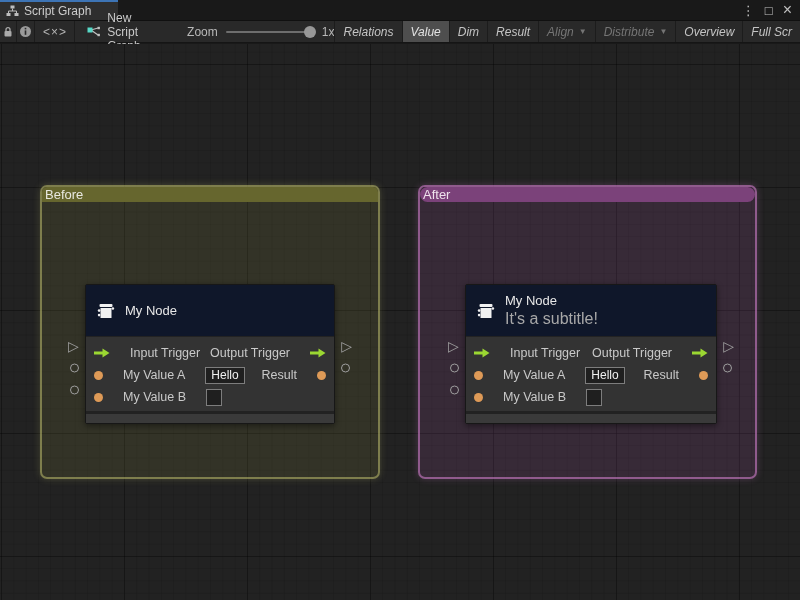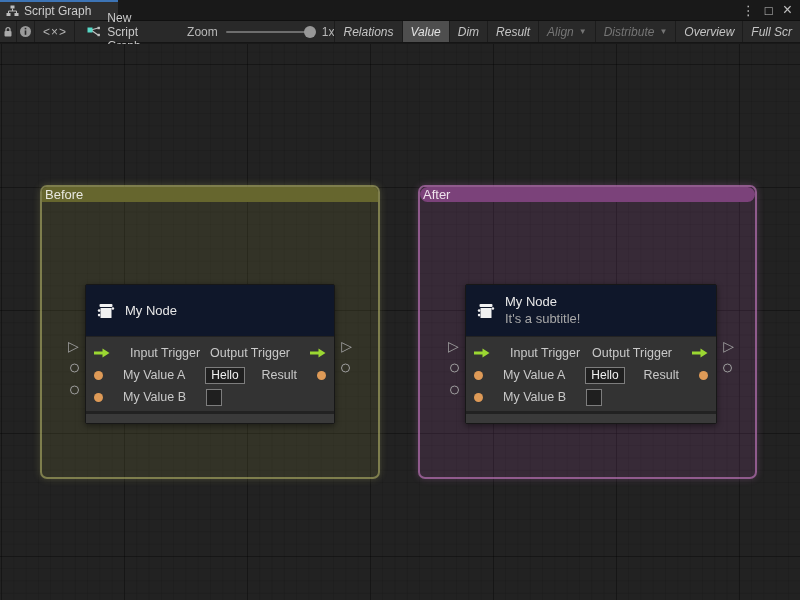--- a/index.html
+++ b/index.html
@@ -59,21 +59,21 @@
                  background:rgba(185,95,185,0.14); border-color:rgba(205,125,200,0.6);
                  box-shadow:0 0 7px rgba(205,125,200,0.25); }
   .group.after .group-header { background:#7b427a; color:#eee2ec;border-radius:8px; }
 
   
   .node { position:absolute; width:250px; background:#333333; border:1px solid #171717;
           border-radius:2px; box-shadow:0 2px 6px rgba(0,0,0,0.45); }
   .node-header { height:52px; background:#0f172a; border-bottom:1px solid #232323;
                  display:flex; align-items:center; gap:9px; padding-left:10px; }
   .node-title { color:#e8e8e8; font-size:13px; line-height:1.2; }
-  .node-subtitle { color:#a8a8a8; font-size:13px; line-height:1.2; margin-top:1px;text-align:center; }
+  .node-subtitle { color:#a8a8a8; font-size:16px; line-height:1.2; margin-top:1px;text-align:center; }
   .node-body { padding:5px 0 3px 0; }
   .nrow { height:22px; display:flex; align-items:center; justify-content:space-between;
           padding:0 8px; font-size:12.5px; color:#c9c9c9; }
   .pl, .pr { display:flex; align-items:center; gap:20px; }
   .dot { width:9px; height:9px; border-radius:50%; background:#de9a57; flex:0 0 auto; }
   .field { height:17px; display:flex; align-items:center; padding:0 5px;
            background:#1f1f1f; border:1px solid #7d7d7d; color:#f0f0f0; font-size:12px; }
   .field.empty { width:16px; padding:0; }
   .node-divider { height:3px; background:#222222; }
   .node-footer { height:9px; background:#3a3a3a; }

